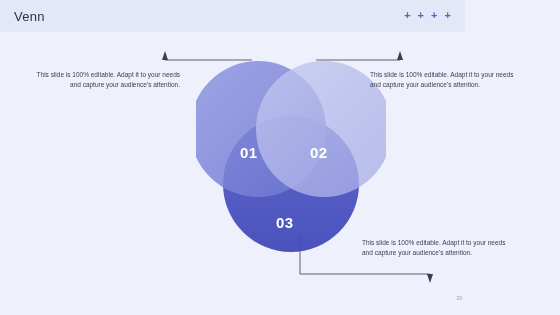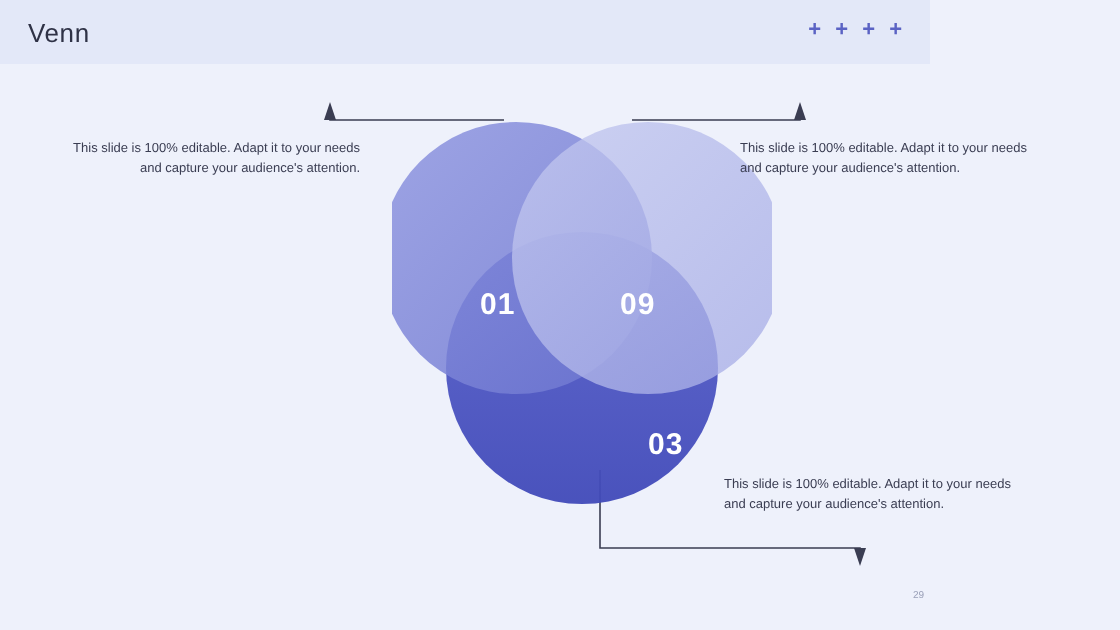--- a/index.html
+++ b/index.html
@@ -66,21 +66,21 @@
 
   .lobe-num {
     position: absolute;
     color: #ffffff;
     font-size: 15px;
     font-weight: bold;
     letter-spacing: 0.5px;
   }
   #num-01 { left: 44px; top: 110px; }
   #num-02 { left: 114px; top: 110px; }
-  #num-03 { left: 80px; top: 180px; margin-left: 48px; }
+  #num-03 { left: 80px; top: 180px; }
 
   
   .callout {
     position: absolute;
     font-size: 6.5px;
     line-height: 1.55;
     color: #3a3d52;
   }
   .callout.right-align { text-align: right; }
   .callout.left-align { text-align: left; }
@@ -149,21 +149,21 @@
 
           <circle cx="95" cy="150" r="68" fill="url(#gB)" opacity="0.95"></circle>
 
           <circle cx="62" cy="95" r="68" fill="url(#gL)" opacity="0.85"></circle>
 
           <circle cx="128" cy="95" r="68" fill="url(#gR)" opacity="0.78"></circle>
         </g>
       </svg>
 
       <div class="lobe-num" id="num-01">01</div>
-      <div class="lobe-num" id="num-02">09</div>
+      <div class="lobe-num" id="num-02">02</div>
       <div class="lobe-num" id="num-03">03</div>
     </div>
 
     <div class="callout right-align" id="callout-01">
       <div>This slide is 100% editable. Adapt it to your needs</div>
       <div>and capture your audience's attention.</div>
     </div>
 
     <div class="callout left-align" id="callout-02">
       <div>This slide is 100% editable. Adapt it to your needs</div>

